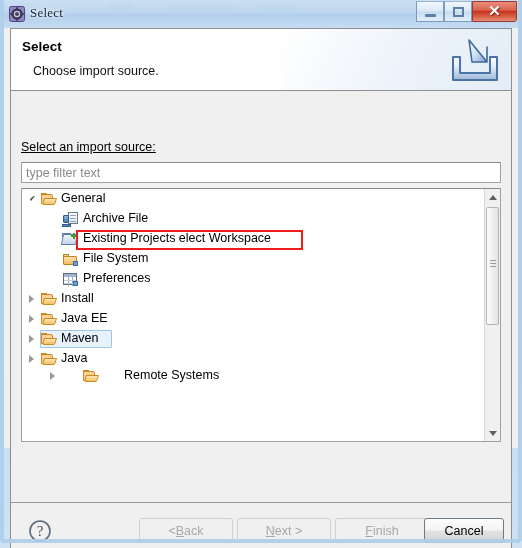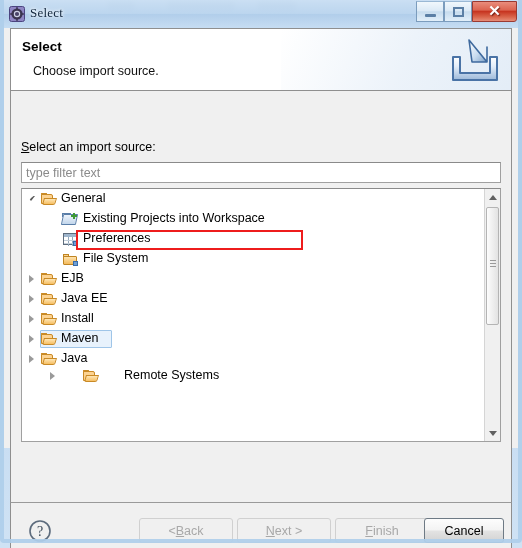--- a/index.html
+++ b/index.html
@@ -208,20 +208,21 @@
     border-left: 1px solid #8f8f8f;
     border-right: 1px solid #8f8f8f;
     box-sizing: border-box;
   }
   #source-label {
     position: absolute;
     left: 10px;
     top: 49px;
     font-size: 12.5px;
     color: #000;
+    text-decoration: underline;
   }
   #source-label .mnem { text-decoration: underline; }
 
   #filter-input {
     position: absolute;
     left: 10px;
     top: 71px;
     width: 480px;
     height: 21px;
     box-sizing: border-box;
@@ -665,91 +666,94 @@
                   <span class="back"></span>
                   <span class="front"></span>
                 </span>
               </span>
               <span class="row-label">General</span>
             </div>
             <div class="tree-row">
               <span style="display:inline-block;width:24px;flex:0 0 24px;"></span>
               <span class="arrow "></span>
               <span class="icon-wrap">
+                <span class="ic-archive">
+                  <span class="page"></span>
+                  <span class="line" style="top:3px"></span>
+                  <span class="line" style="top:6px"></span>
+                  <span class="line" style="top:9px"></span>
+                  <span class="stand"></span>
+                  <span class="base"></span>
+                </span>
+              </span>
+              <span class="row-label">Archive File</span>
+            </div>
+            <div class="tree-row">
+              <span style="display:inline-block;width:24px;flex:0 0 24px;"></span>
+              <span class="arrow "></span>
+              <span class="icon-wrap">
                 <span class="ic-import">
                   <span class="ofolder2"></span>
                   <span class="ofolder"></span>
                   <span class="plus-h"></span>
                   <span class="plus-v"></span>
                 </span>
               </span>
-              <span class="row-label">Existing Projects into Workspace</span>
+              <span class="row-label">Existing Projects elect Workspace</span>
+            </div>
+            <div class="tree-row">
+              <span style="display:inline-block;width:24px;flex:0 0 24px;"></span>
+              <span class="arrow "></span>
+              <span class="icon-wrap">
+                <span class="ic-folder-closed">
+                  <span class="tab"></span>
+                  <span class="body"></span>
+                  <span class="corner"></span>
+                </span>
+              </span>
+              <span class="row-label">File System</span>
             </div>
             <div class="tree-row">
               <span style="display:inline-block;width:24px;flex:0 0 24px;"></span>
               <span class="arrow "></span>
               <span class="icon-wrap">
                 <span class="ic-prefs">
                   <span class="hdr"></span>
                   <span class="vl" style="left:4px"></span>
                   <span class="vl" style="left:8px"></span>
                   <span class="hl" style="top:6px"></span>
                   <span class="hl" style="top:9px"></span>
                   <span class="corner"></span>
                 </span>
               </span>
               <span class="row-label">Preferences</span>
             </div>
             <div class="tree-row">
-              <span style="display:inline-block;width:24px;flex:0 0 24px;"></span>
-              <span class="arrow "></span>
-              <span class="icon-wrap">
-                <span class="ic-folder-closed">
-                  <span class="tab"></span>
-                  <span class="body"></span>
-                  <span class="corner"></span>
-                </span>
-              </span>
-              <span class="row-label">File System</span>
-            </div>
-            <div class="tree-row">
               <span style="display:inline-block;width:2px;flex:0 0 2px;"></span>
               <span class="arrow collapsed"></span>
               <span class="icon-wrap">
                 <span class="ic-folder">
                   <span class="tab"></span>
                   <span class="back"></span>
                   <span class="front"></span>
                 </span>
               </span>
-              <span class="row-label">EJB</span>
+              <span class="row-label">Install</span>
             </div>
             <div class="tree-row">
               <span style="display:inline-block;width:2px;flex:0 0 2px;"></span>
               <span class="arrow collapsed"></span>
               <span class="icon-wrap">
                 <span class="ic-folder">
                   <span class="tab"></span>
                   <span class="back"></span>
                   <span class="front"></span>
                 </span>
               </span>
               <span class="row-label">Java EE</span>
-            </div>
-            <div class="tree-row">
-              <span style="display:inline-block;width:2px;flex:0 0 2px;"></span>
-              <span class="arrow collapsed"></span>
-              <span class="icon-wrap">
-                <span class="ic-folder">
-                  <span class="tab"></span>
-                  <span class="back"></span>
-                  <span class="front"></span>
-                </span>
-              </span>
-              <span class="row-label">Install</span>
             </div>
             <div class="tree-row row-sel">
               <span class="sel-box" style="left:18px;width:72px;"></span>
               <span style="display:inline-block;width:2px;flex:0 0 2px;"></span>
               <span class="arrow collapsed"></span>
               <span class="icon-wrap">
                 <span class="ic-folder">
                   <span class="tab"></span>
                   <span class="back"></span>
                   <span class="front"></span>

